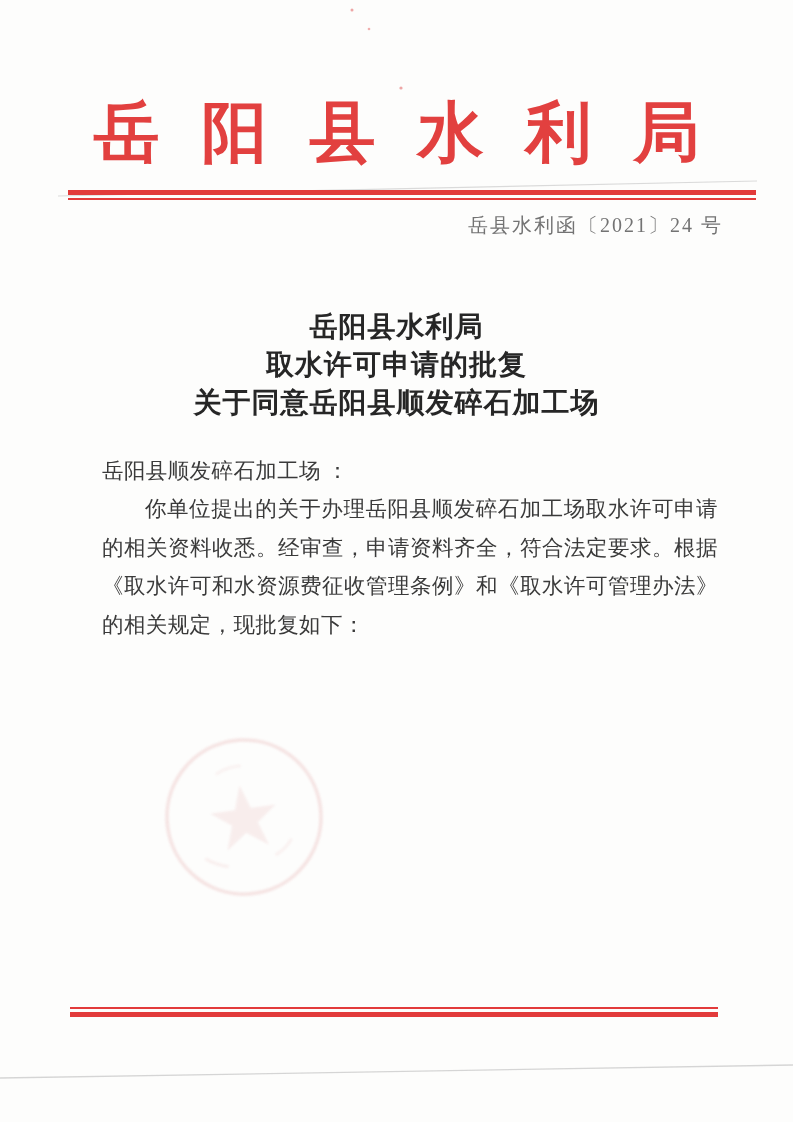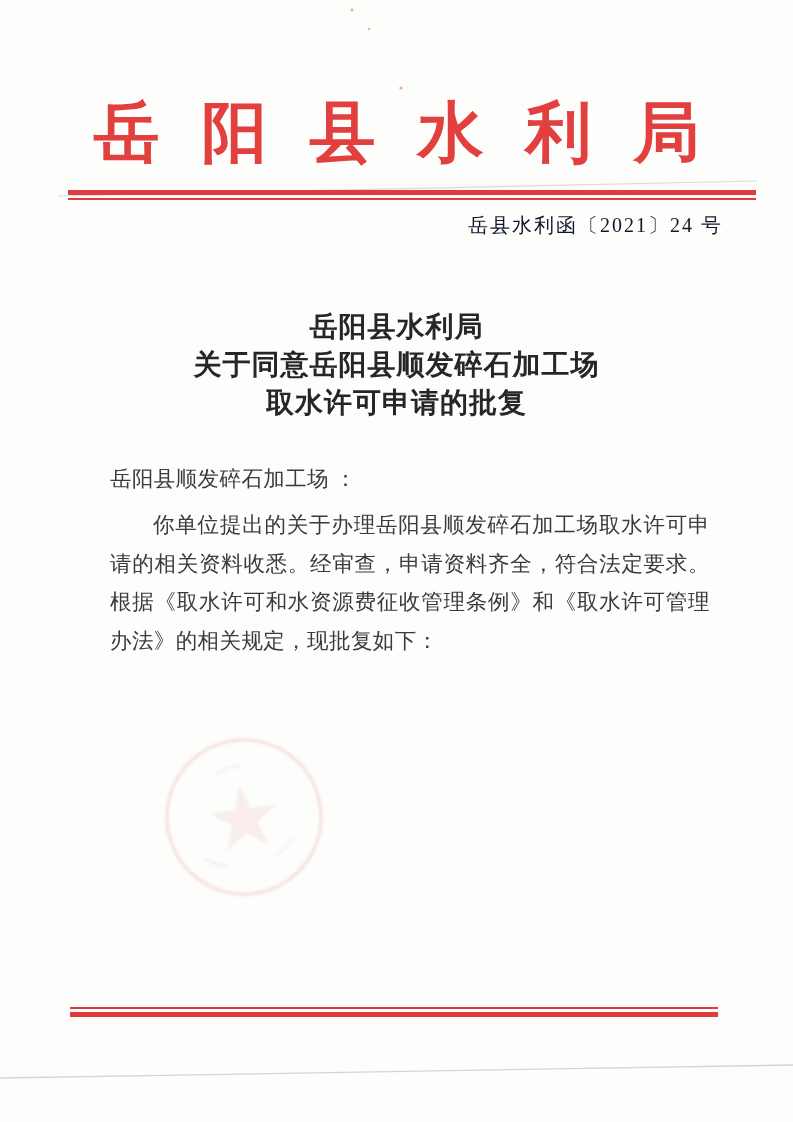--- a/index.html
+++ b/index.html
@@ -42,21 +42,21 @@
   .rule-top .thick { height: 5px; background: #e23b3b; }
   .rule-top .gap   { height: 3px; }
   .rule-top .thin  { height: 2px; background: #e23b3b; }
 
   .doc-number {
     position: absolute;
     top: 212px;
     right: 70px;
     font-size: 20px;
     letter-spacing: 2px;
-    color: #0f172a;
+    color: #737373;
   }
 
   
   .title-block {
     position: absolute;
     top: 308px;
     left: 0;
     width: 100%;
     text-align: center;
     font-weight: bold;
@@ -72,21 +72,21 @@
     top: 452px;
     left: 102px;
     width: 616px;
     font-size: 21.5px;
     line-height: 38.4px;
     letter-spacing: 0.4px;
     color: #3a3a3a;
     text-align: justify;
   }
   .body-block p {
-    margin: 8px;
+    margin: 0;
     text-indent: 2em;
   }
   .body-block .salutation { text-indent: 0; }
   .body-block .para-gap { margin-top: 7px; }
 
   
   .rule-bottom {
     position: absolute;
     top: 1007px;
     left: 70px;
@@ -138,22 +138,22 @@
   <div class="rule-top">
     <div class="thick"></div>
     <div class="gap"></div>
     <div class="thin"></div>
   </div>
 
   <div class="doc-number">岳县水利函〔2021〕24 号</div>
 
   <div class="title-block">
     <div>岳阳县水利局</div>
+    <div>取水许可申请的批复</div>
     <div>关于同意岳阳县顺发碎石加工场</div>
-    <div>取水许可申请的批复</div>
   </div>
 
   <svg class="seal" viewBox="0 0 168 168">
     <circle cx="84" cy="84" r="77" fill="none" stroke="#cc5f5f" stroke-width="3.5" opacity="0.30"></circle>
     <path d="M84 52 L92 76 L117 76 L97 91 L105 115 L84 100 L63 115 L71 91 L51 76 L76 76 Z" fill="#cc5f5f" opacity="0.18"></path>
     <path d="M40 120 q10 8 22 11" fill="none" stroke="#cc5f5f" stroke-width="3" opacity="0.16"></path>
     <path d="M110 126 q12 -5 18 -14" fill="none" stroke="#cc5f5f" stroke-width="3" opacity="0.14"></path>
     <path d="M62 38 q12 -6 26 -5" fill="none" stroke="#cc5f5f" stroke-width="3" opacity="0.13"></path>
   </svg>
 

